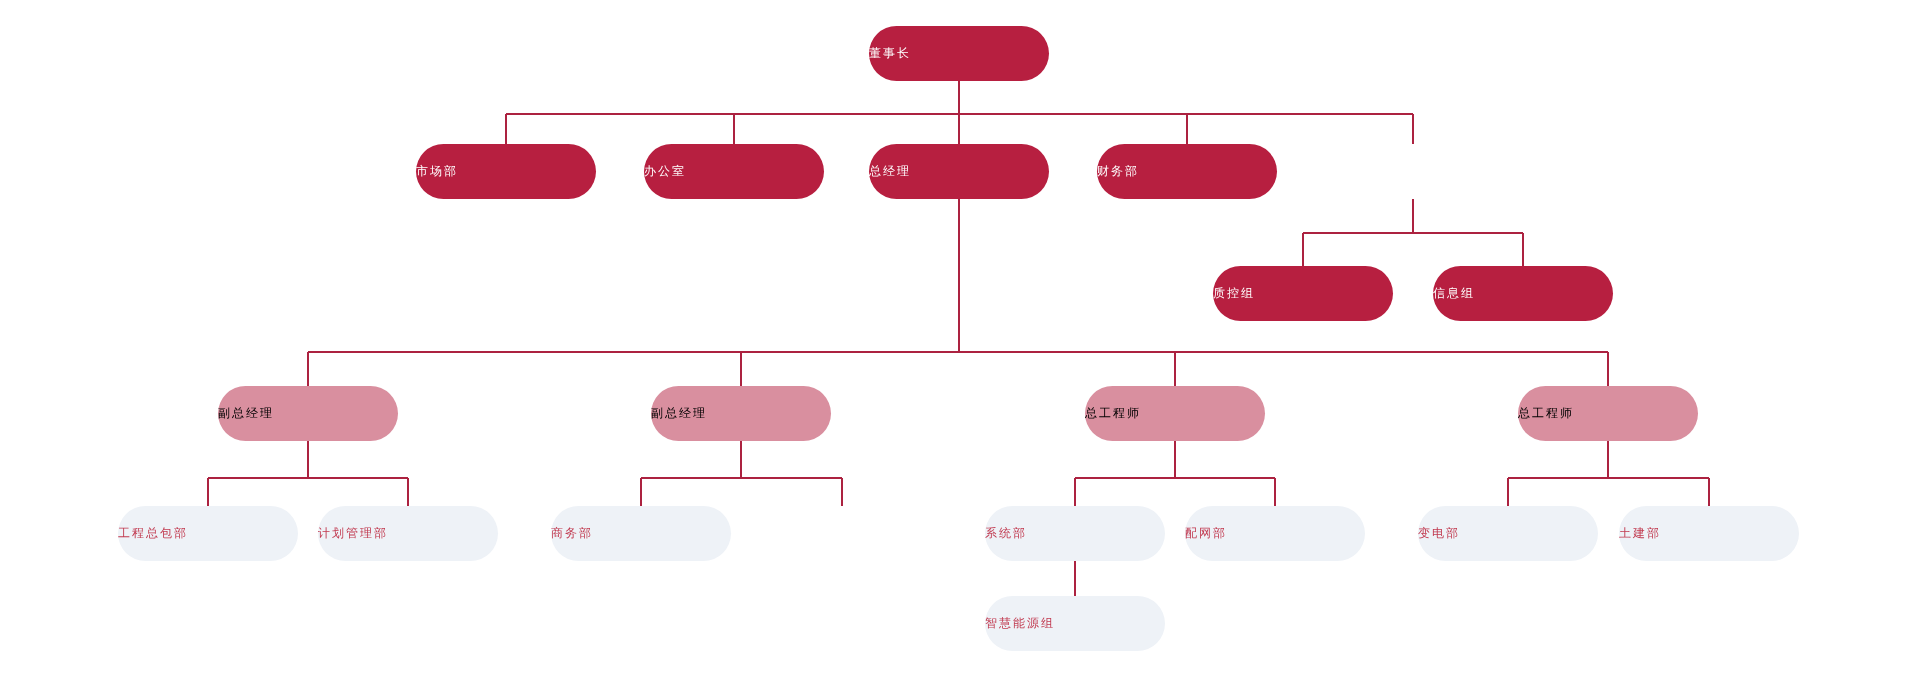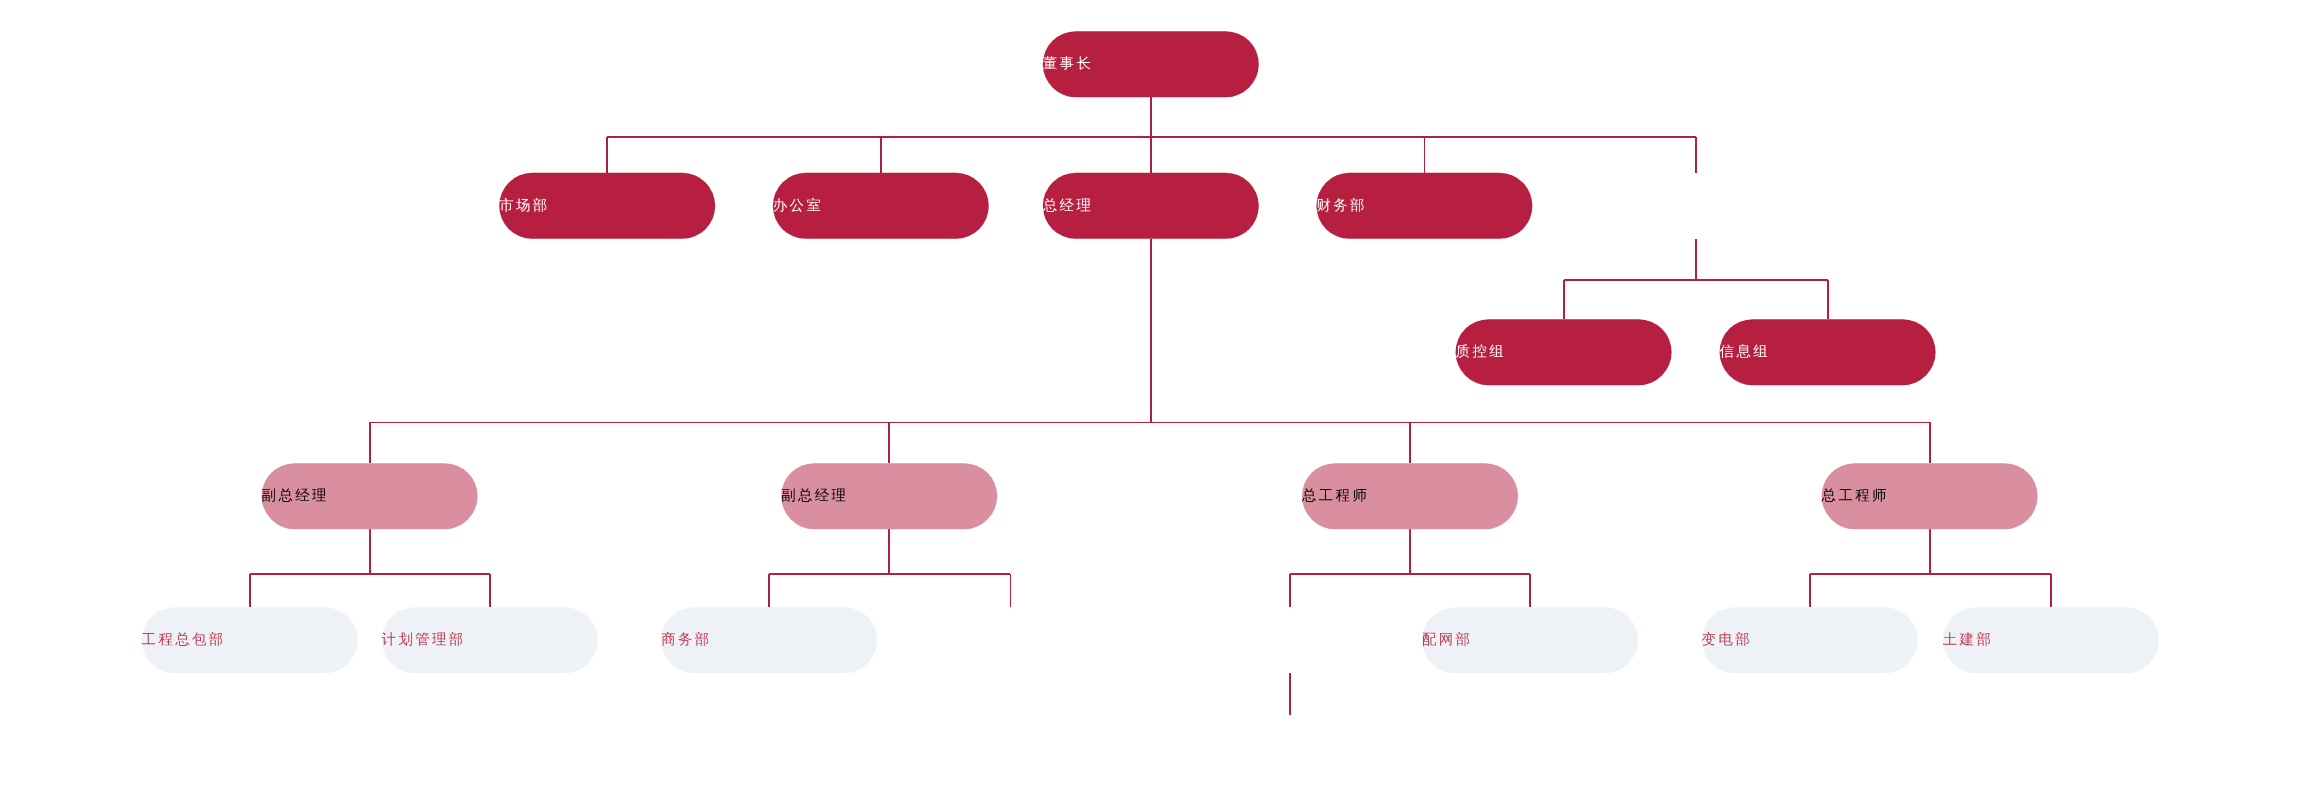--- a/index.html
+++ b/index.html
@@ -140,24 +140,30 @@
 
   <div class="node tier-light p-epc">
     <span>工程总包部</span>
   </div>
   <div class="node tier-light p-planning">
     <span>计划管理部</span>
   </div>
   <div class="node tier-light p-commerce">
     <span>商务部</span>
   </div>
+  <div class="node tier-light p-system">
+    <span>系统部</span>
+  </div>
   <div class="node tier-light p-distribution">
     <span>配网部</span>
   </div>
   <div class="node tier-light p-substation">
     <span>变电部</span>
   </div>
   <div class="node tier-light p-civil">
     <span>土建部</span>
   </div>
 
+  <div class="node tier-light p-smart">
+    <span>智慧能源组</span>
+  </div>
 
 </div>
 
 </body></html>

